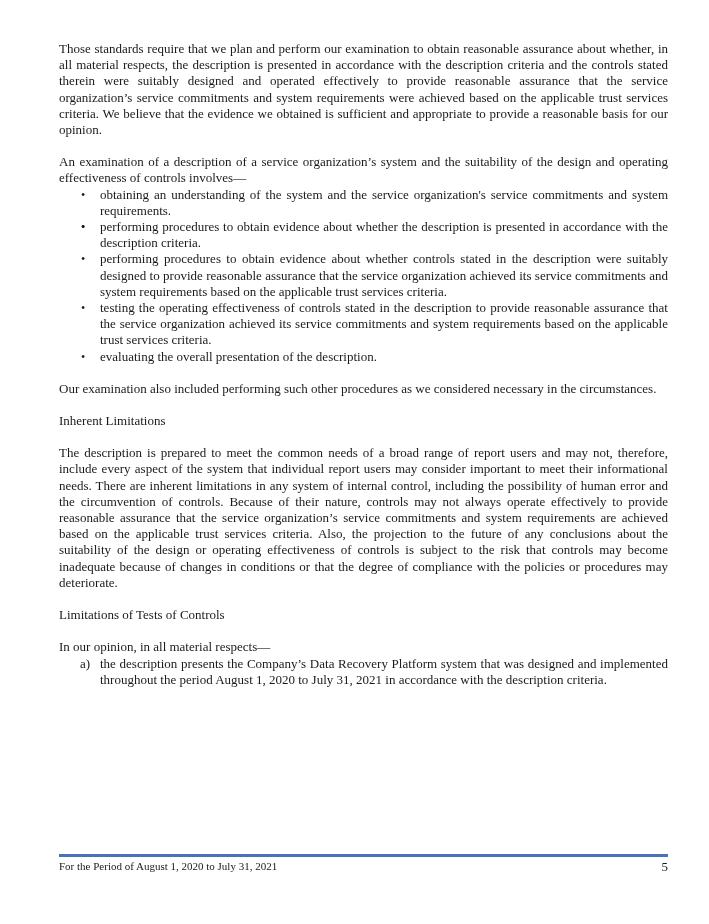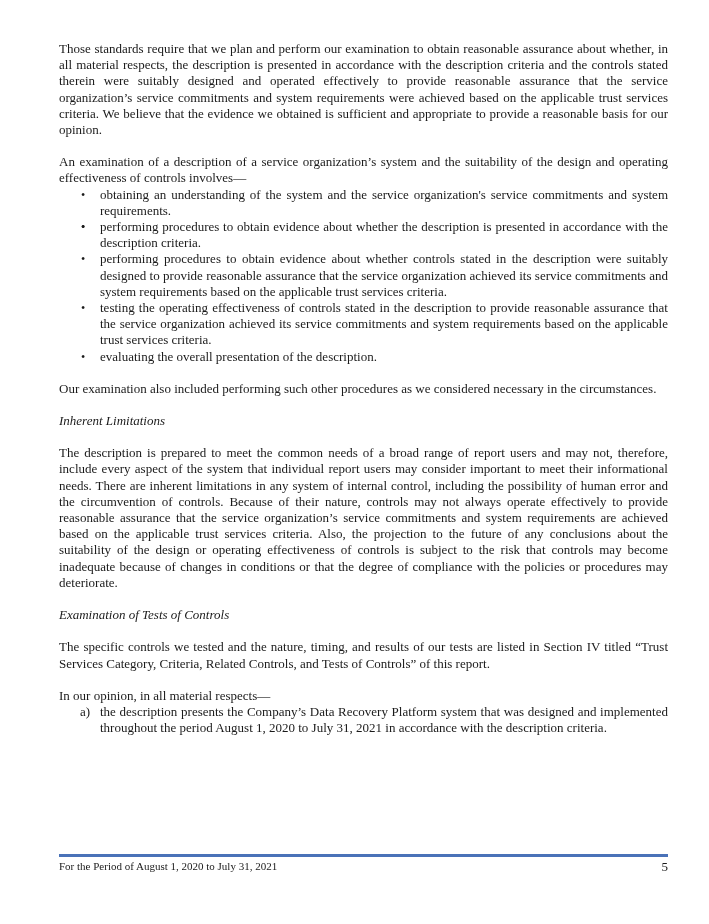--- a/index.html
+++ b/index.html
@@ -6,21 +6,21 @@
     body {
       width: 709px; height: 924px; position: relative; overflow: hidden;
       font-family: "Liberation Serif", "DejaVu Serif", serif;
       color: #1a1a1a;
       font-size: 13px;
       line-height: 16.2px;
     }
     .page { position: absolute; left: 59px; top: 41px; width: 609px; }
     p { margin: 0; text-align: justify; }
     .para { margin-bottom: 16px; }
-    .heading { font-style: italic; margin-bottom: 16px; }
+    .heading { margin-bottom: 16px; }
     ul.bullets { list-style: none; margin: 0 0 16px 0; padding: 0; }
     ul.bullets li { position: relative; padding-left: 41px; text-align: justify; }
     ul.bullets li .bullet {
       position: absolute; left: 22px; top: 0; font-size: 12px;
     }
     ol.opinion { list-style: none; margin: 0; padding: 0; }
     ol.opinion li { position: relative; padding-left: 41px; text-align: justify; }
     ol.opinion li .marker { position: absolute; left: 21px; top: 0; }
     .footer-rule {
       position: absolute; left: 59px; top: 854px; width: 609px; height: 3px;
@@ -48,22 +48,21 @@
     <li><span class="bullet">•</span><span>performing procedures to obtain evidence about whether controls stated in the description were suitably designed to provide reasonable assurance that the service organization achieved its service commitments and system requirements based on the applicable trust services criteria.</span></li>
     <li><span class="bullet">•</span><span>testing the operating effectiveness of controls stated in the description to provide reasonable assurance that the service organization achieved its service commitments and system requirements based on the applicable trust services criteria.</span></li>
     <li><span class="bullet">•</span><span>evaluating the overall presentation of the description.</span></li>
   </ul>
 
   <p class="para">Our examination also included performing such other procedures as we considered necessary in the circumstances.</p>
 
   <p class="heading">Inherent Limitations</p>
   <p class="para">The description is prepared to meet the common needs of a broad range of report users and may not, therefore, include every aspect of the system that individual report users may consider important to meet their informational needs. There are inherent limitations in any system of internal control, including the possibility of human error and the circumvention of controls. Because of their nature, controls may not always operate effectively to provide reasonable assurance that the service organization’s service commitments and system requirements are achieved based on the applicable trust services criteria. Also, the projection to the future of any conclusions about the suitability of the design or operating effectiveness of controls is subject to the risk that controls may become inadequate because of changes in conditions or that the degree of compliance with the policies or procedures may deteriorate.</p>
 
-  <p class="heading">Examination of Tests of Controls</p>
-  <p class="para">The specific controls we tested and the nature, timing, and results of our tests are listed in Section IV titled “Trust Services Category, Criteria, Related Controls, and Tests of Controls” of this report.</p>
+  <p class="heading">Limitations of Tests of Controls</p>
 
   <p>In our opinion, in all material respects—</p>
   <ol class="opinion">
     <li><span class="marker">a)</span><span>the description presents the Company’s Data Recovery Platform system that was designed and implemented throughout the period August 1, 2020 to July 31, 2021 in accordance with the description criteria.</span></li>
   </ol>
 </div>
 
 <div class="footer-rule"></div>
 <div class="footer">
   <div>For the Period of August 1, 2020 to July 31, 2021</div>

